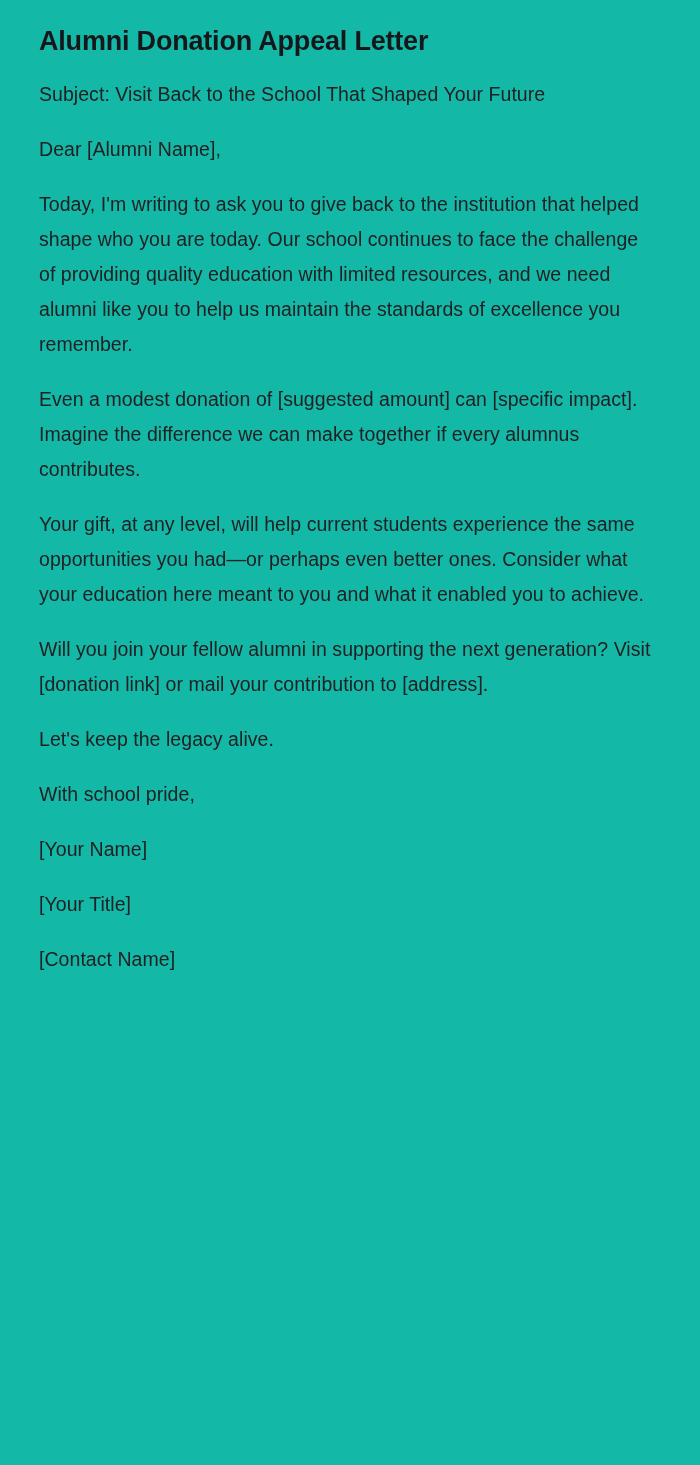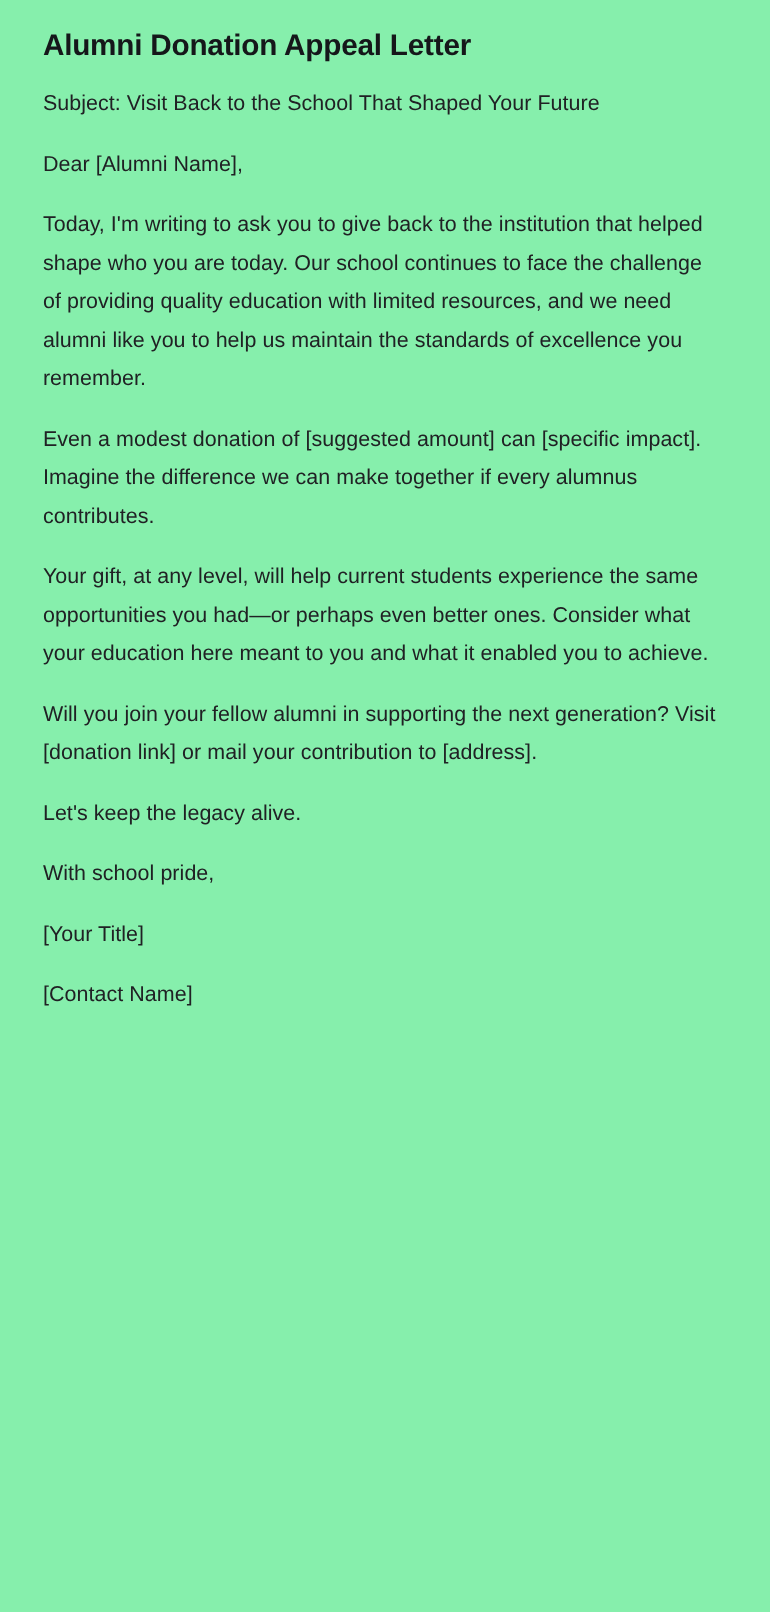--- a/index.html
+++ b/index.html
@@ -13,21 +13,21 @@
     min-height: 1465px;
     font-family: "Liberation Sans", "DejaVu Sans", sans-serif;
     color: #202124;
     -webkit-font-smoothing: antialiased;
   }
   .page {
     box-sizing: border-box;
     width: 700px;
     min-height: 1465px;
     padding: 0 40px 60px 39px;
-    background: #86efac;
+    background: #14b8a6;
   }
   .doc-title {
     font-size: 27px;
     font-weight: 700;
     line-height: 34px;
     letter-spacing: -0.2px;
     color: #15171a;
     margin: 0;
     padding-top: 24px;
   }
@@ -59,17 +59,18 @@
 
   <div class="letter-body">
       <p class="para">Subject: Visit Back to the School That Shaped Your Future</p>
       <p class="para">Dear [Alumni Name],</p>
       <p class="para">Today, I'm writing to ask you to give back to the institution that helped shape who you are today. Our school continues to face the challenge of providing quality education with limited resources, and we need alumni like you to help us maintain the standards of excellence you remember.</p>
       <p class="para">Even a modest donation of [suggested amount] can [specific impact]. Imagine the difference we can make together if every alumnus contributes.</p>
       <p class="para">Your gift, at any level, will help current students experience the same opportunities you had—or perhaps even better ones. Consider what your education here meant to you and what it enabled you to achieve.</p>
       <p class="para">Will you join your fellow alumni in supporting the next generation? Visit [donation link] or mail your contribution to [address].</p>
       <p class="para">Let's keep the legacy alive.</p>
       <p class="para">With school pride,</p>
+      <p class="para">[Your Name]</p>
       <p class="para">[Your Title]</p>
       <p class="para">[Contact Name]</p>
     </div>
 
 </div>
 
 </body></html>

